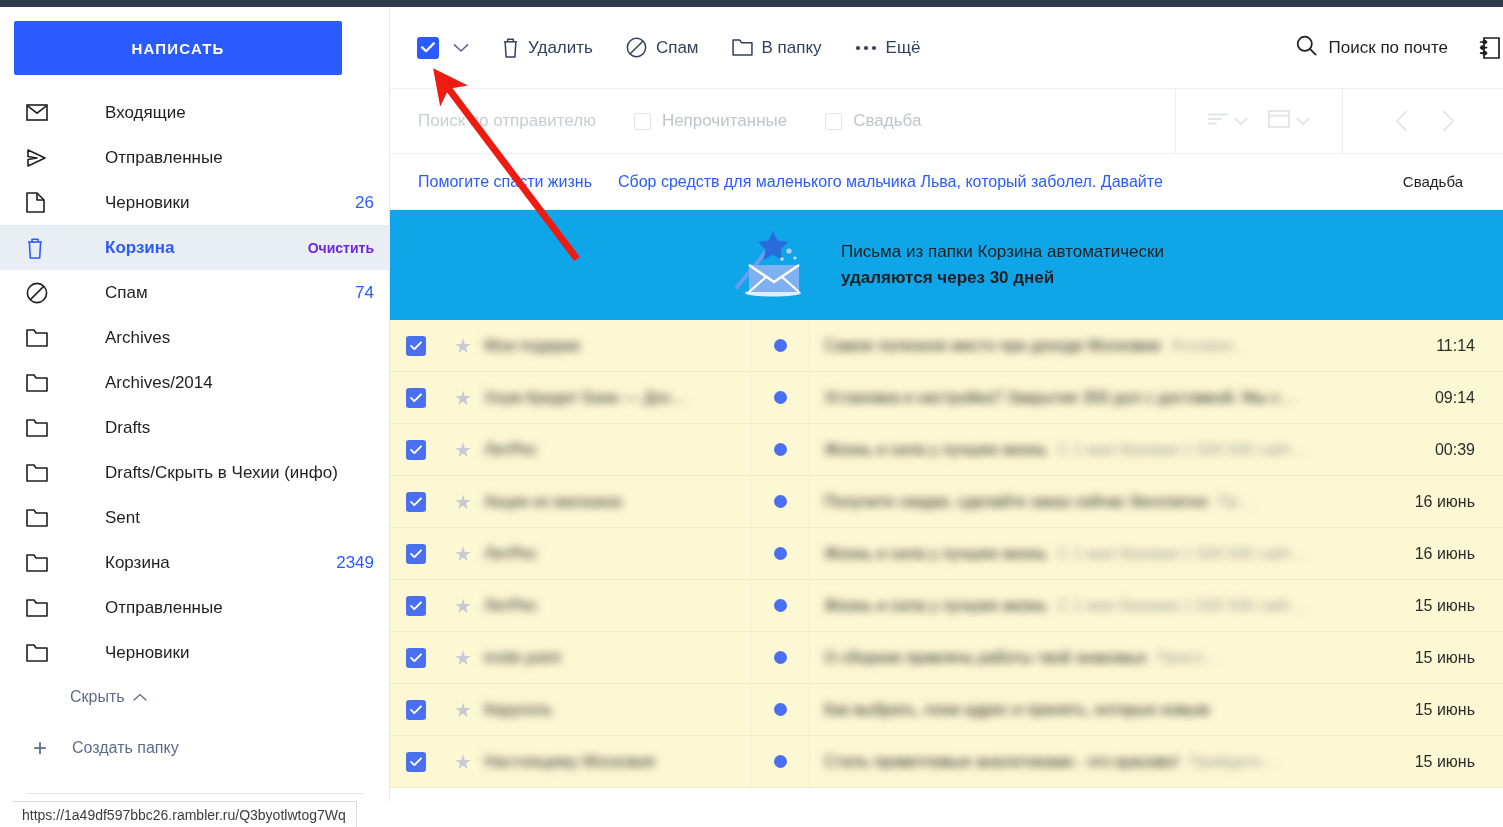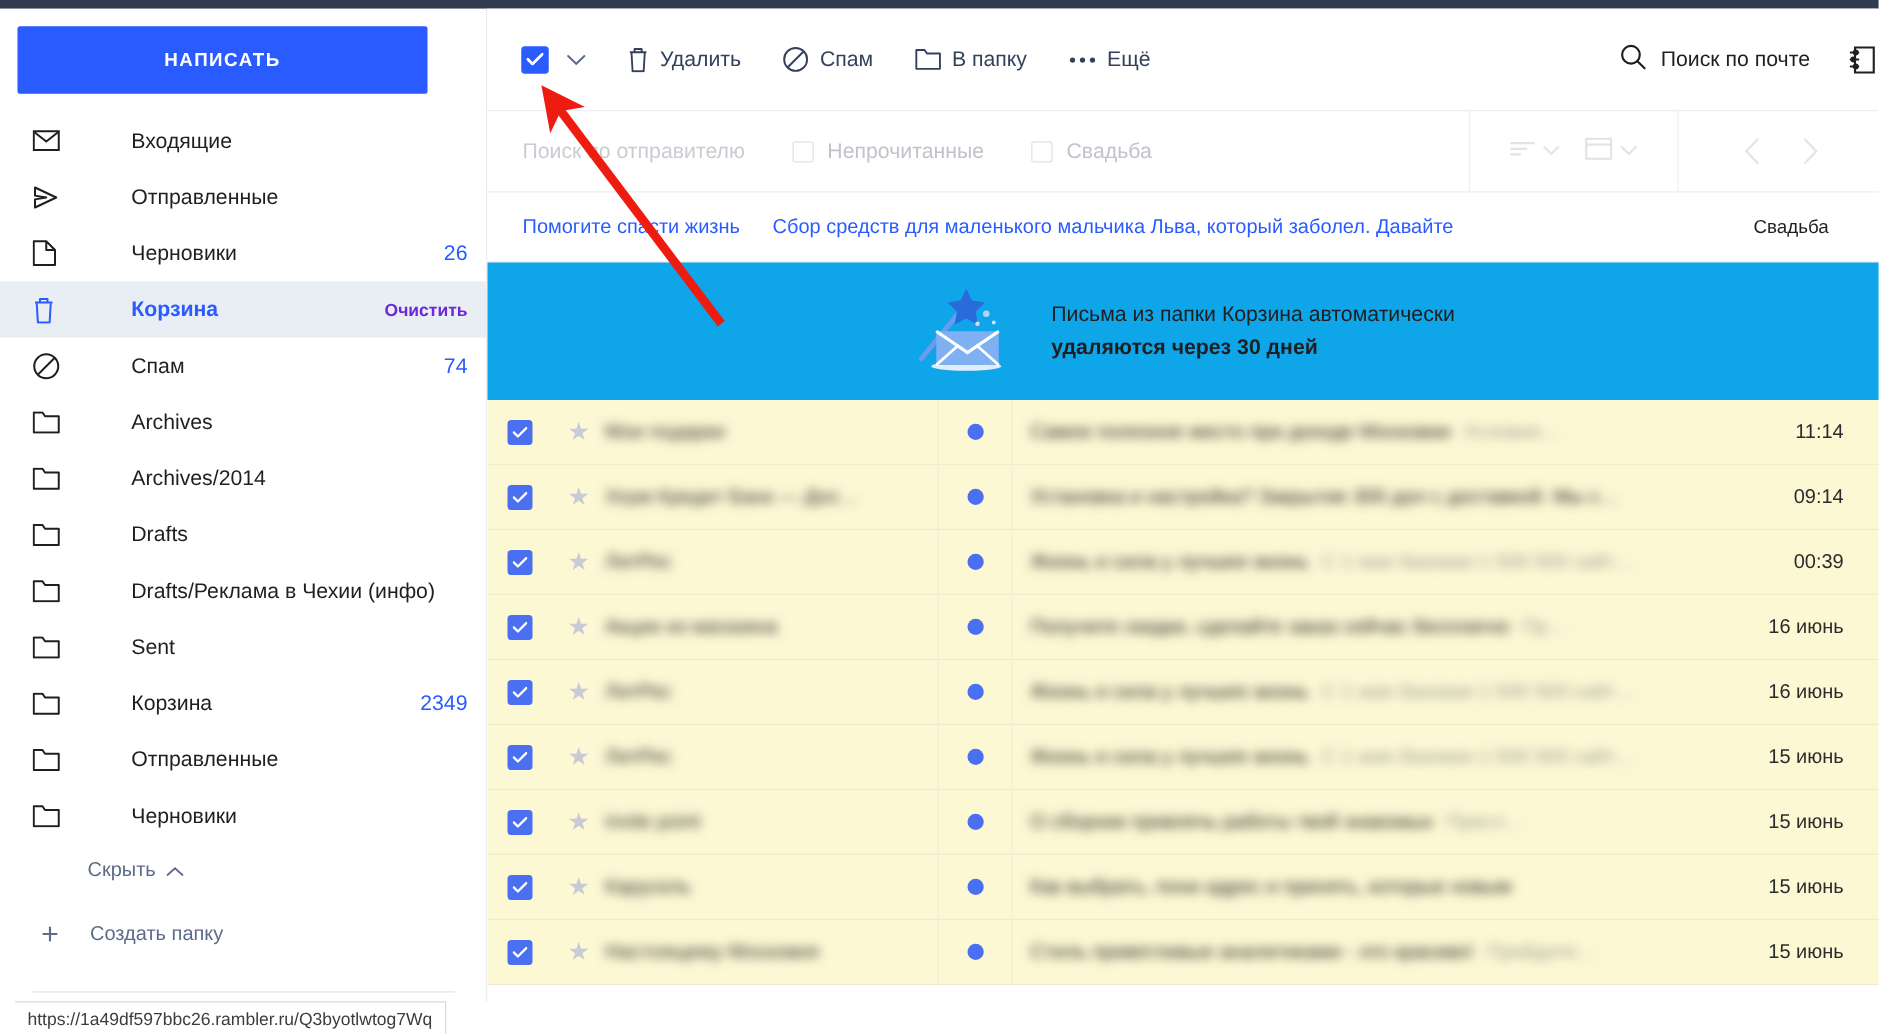--- a/index.html
+++ b/index.html
@@ -281,21 +281,21 @@
         <span class="label">Drafts</span>
         <span class="count"></span>
       </div>
 
       <div class="nav-item folder">
         <span class="ico">
           <svg width="22" height="18" viewBox="0 0 22 18" fill="none" stroke="currentColor" stroke-width="1.6" stroke-linejoin="round">
               <path d="M1 17V1h7l2 3h11v13Z"></path>
             </svg>
         </span>
-        <span class="label">Drafts/Реклама в Чехии (инфо)</span>
+        <span class="label">Drafts/Скрыть в Чехии (инфо)</span>
         <span class="count"></span>
       </div>
 
       <div class="nav-item folder">
         <span class="ico">
           <svg width="22" height="18" viewBox="0 0 22 18" fill="none" stroke="currentColor" stroke-width="1.6" stroke-linejoin="round">
               <path d="M1 17V1h7l2 3h11v13Z"></path>
             </svg>
         </span>
         <span class="label">Sent</span>

